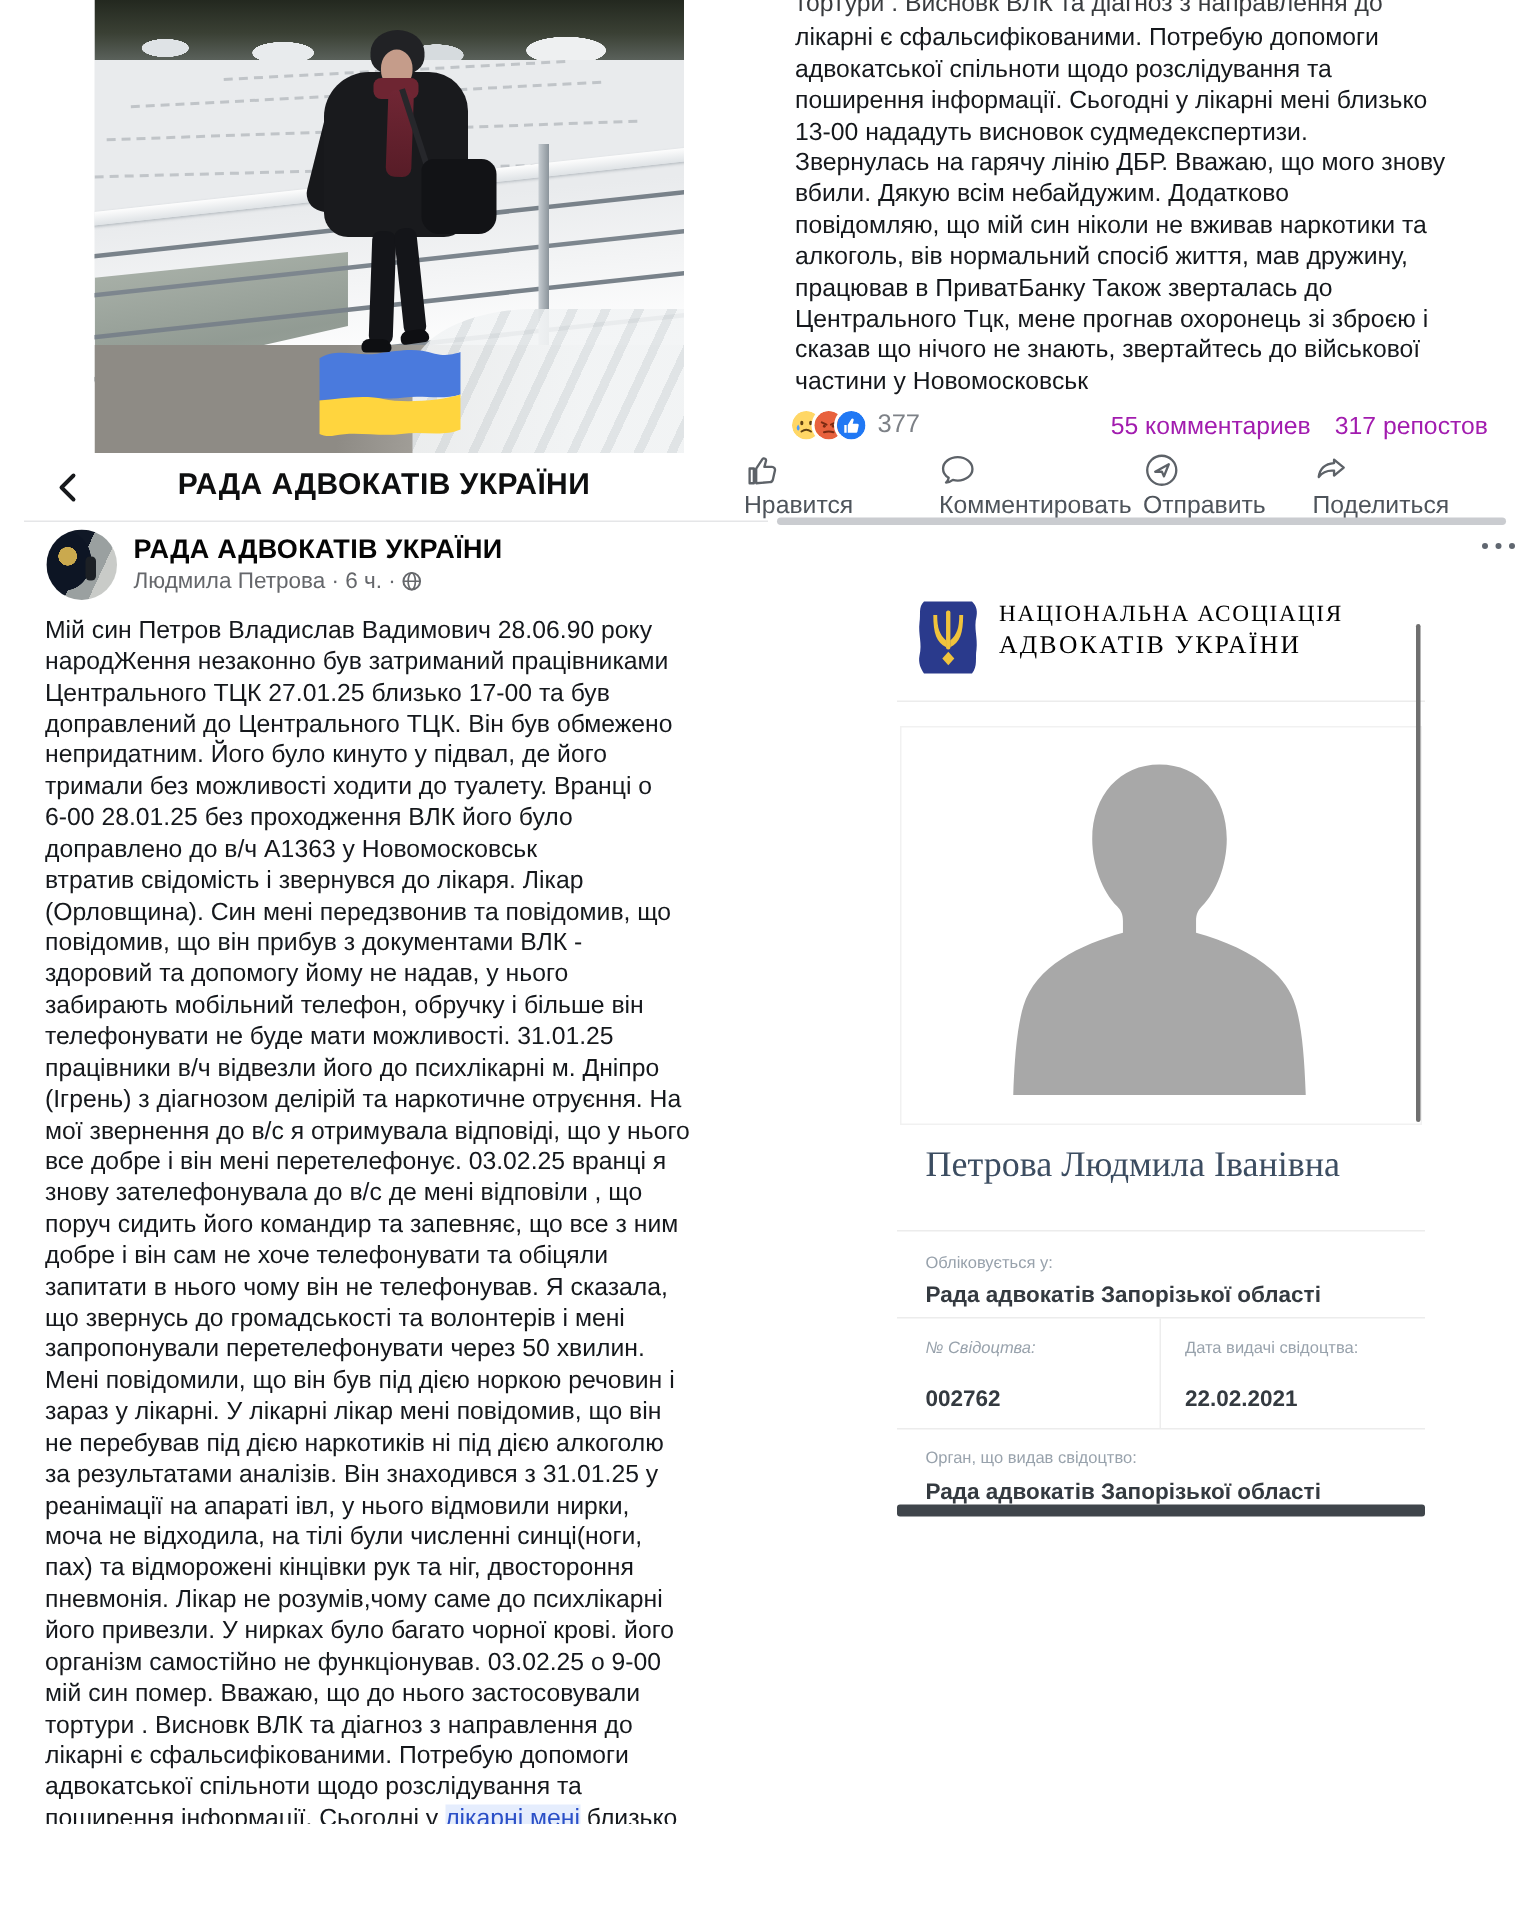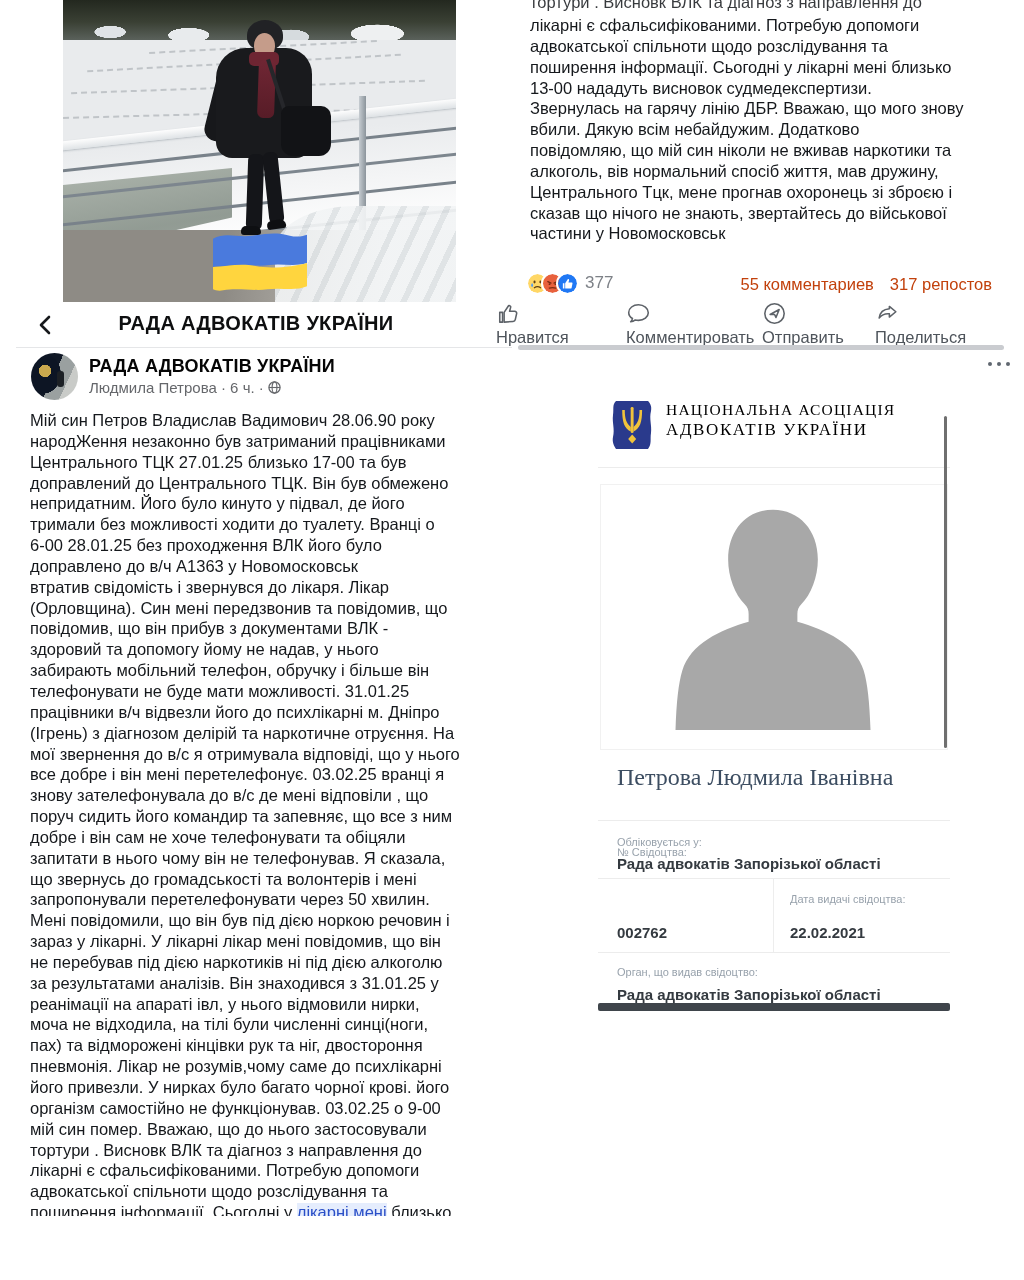--- a/index.html
+++ b/index.html
@@ -74,21 +74,21 @@
 
   
   .post-body-r{position:absolute;left:530px;top:0;width:478px;font-size:16.5px;line-height:20.85px;color:#15181c;}
   .cut-top{height:15px;overflow:hidden;white-space:nowrap;}
   .cut-top span{display:inline-block;transform:translateY(-8px);opacity:.85;}
 
   .reactions{position:absolute;left:528px;top:273px;display:flex;align-items:center;cursor:pointer;}
   .rx{width:19px;height:19px;border-radius:50%;box-shadow:0 0 0 2px #fff;}
   .rx+.rx{margin-left:-4px;}
   .rx-count{margin-left:8px;font-size:17px;color:#7d8187;}
-  .counts{position:absolute;left:700px;top:275px;width:292px;display:flex;justify-content:flex-end;gap:16px;font-size:16.5px;color:#c2410c;white-space:nowrap;}
+  .counts{position:absolute;left:700px;top:275px;width:292px;display:flex;justify-content:flex-end;gap:16px;font-size:16.5px;color:#a21caf;white-space:nowrap;}
   .counts span{cursor:pointer;}
 
   .action-btn{position:absolute;top:301px;width:150px;display:flex;flex-direction:column;gap:2px;cursor:pointer;}
   .action-btn svg{width:25px;height:25px;stroke:#5d6268;fill:none;stroke-width:1.5;stroke-linejoin:round;stroke-linecap:round;}
   .action-label{font-size:16.5px;color:#4e545b;white-space:nowrap;}
   .thick-divider{position:absolute;left:518px;top:345px;width:486px;height:5px;background:#caccd0;border-radius:3px;}
 
   
   .nau-logo{position:absolute;left:610px;top:399px;width:45px;height:52px;}
   .org-name{position:absolute;left:666px;top:401px;font-family:"Liberation Serif","DejaVu Serif",serif;color:#000000;}
@@ -221,20 +221,21 @@
     </div>
     <div>
         <div class="tline">лікарні є сфальсифікованими. Потребую допомоги</div>
         <div class="tline">адвокатської спільноти щодо розслідування та</div>
         <div class="tline">поширення інформації. Сьогодні у лікарні мені близько</div>
         <div class="tline">13-00 нададуть висновок судмедекспертизи.</div>
         <div class="tline">Звернулась на гарячу лінію ДБР. Вважаю, що мого знову</div>
         <div class="tline">вбили. Дякую всім небайдужим. Додатково</div>
         <div class="tline">повідомляю, що мій син ніколи не вживав наркотики та</div>
         <div class="tline">алкоголь, вів нормальний спосіб життя, мав дружину,</div>
+        <div class="tline">працював в ПриватБанку Також зверталась до</div>
         <div class="tline">Центрального Тцк, мене прогнав охоронець зі зброєю і</div>
         <div class="tline">сказав що нічого не знають, звертайтесь до військової</div>
         <div class="tline">частини у Новомосковськ</div>
       </div>
   </div>
 
   <div class="reactions">
     <svg class="rx" viewBox="0 0 18 18">
       <circle cx="9" cy="9" r="9" fill="#ffd766"></circle>
       <circle cx="9" cy="9" r="9" fill="none"></circle>
@@ -311,21 +312,21 @@
   </div>
   <div class="cert-scrollbar"></div>
 
   <div class="cert-name">Петрова Людмила Іванівна</div>
   <div class="cert-line" style="top:820px;"></div>
 
   <div class="cert-label" style="left:617px;top:836px;">Обліковується у:</div>
   <div class="cert-value" style="left:617px;top:855px;">Рада адвокатів Запорізької області</div>
   <div class="cert-line" style="top:878px;"></div>
 
-  <div class="cert-label" style="left:617px;top:846px;">№ Свідоцтва:</div>
+  <div class="cert-label" style="left:617px;top:893px;font-style:italic;">№ Свідоцтва:</div>
   <div class="cert-value" style="left:617px;top:924px;">002762</div>
   <div class="cert-vdiv"></div>
   <div class="cert-label" style="left:790px;top:893px;">Дата видачі свідоцтва:</div>
   <div class="cert-value" style="left:790px;top:924px;">22.02.2021</div>
   <div class="cert-line" style="top:952px;"></div>
 
   <div class="cert-label" style="left:617px;top:966px;">Орган, що видав свідоцтво:</div>
   <div class="cert-value" style="left:617px;top:986px;">Рада адвокатів Запорізької області</div>
   <div class="cert-bar"></div>
 

